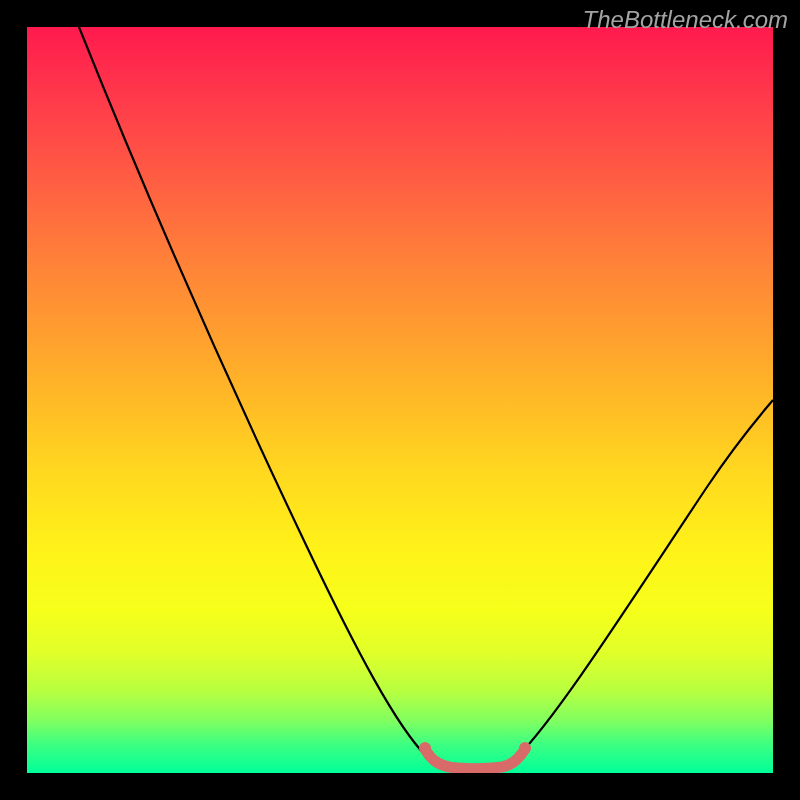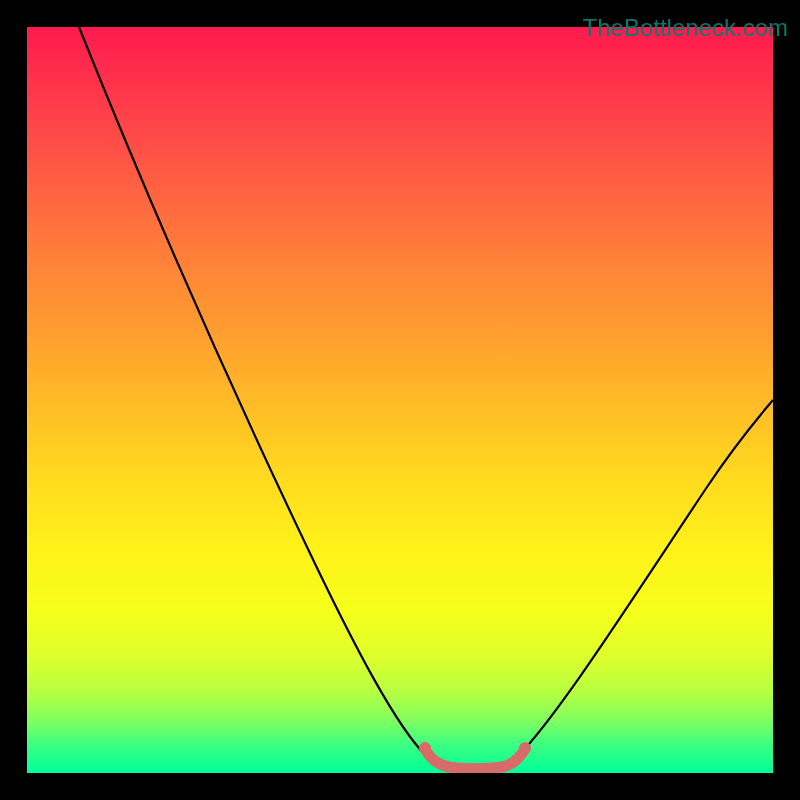--- a/index.html
+++ b/index.html
@@ -6,26 +6,27 @@
     margin: 0;
     padding: 0;
     width: 800px;
     height: 800px;
     background: #000;
     position: relative;
     font-family: Arial, sans-serif;
   }
   .watermark {
     position: absolute;
-    top: 14px;
+    top: 6px;
     right: 12px;
-    color: #0f766e;
+    color: #a3a3a3;
     font-size: 24px;
     font-weight: 500;
     z-index: 10;
+    font-style: italic;
   }
   .plot-area {
     position: absolute;
     left: 27px;
     top: 27px;
     width: 746px;
     height: 746px;
     overflow: hidden;
   }
   .gradient-bg {

